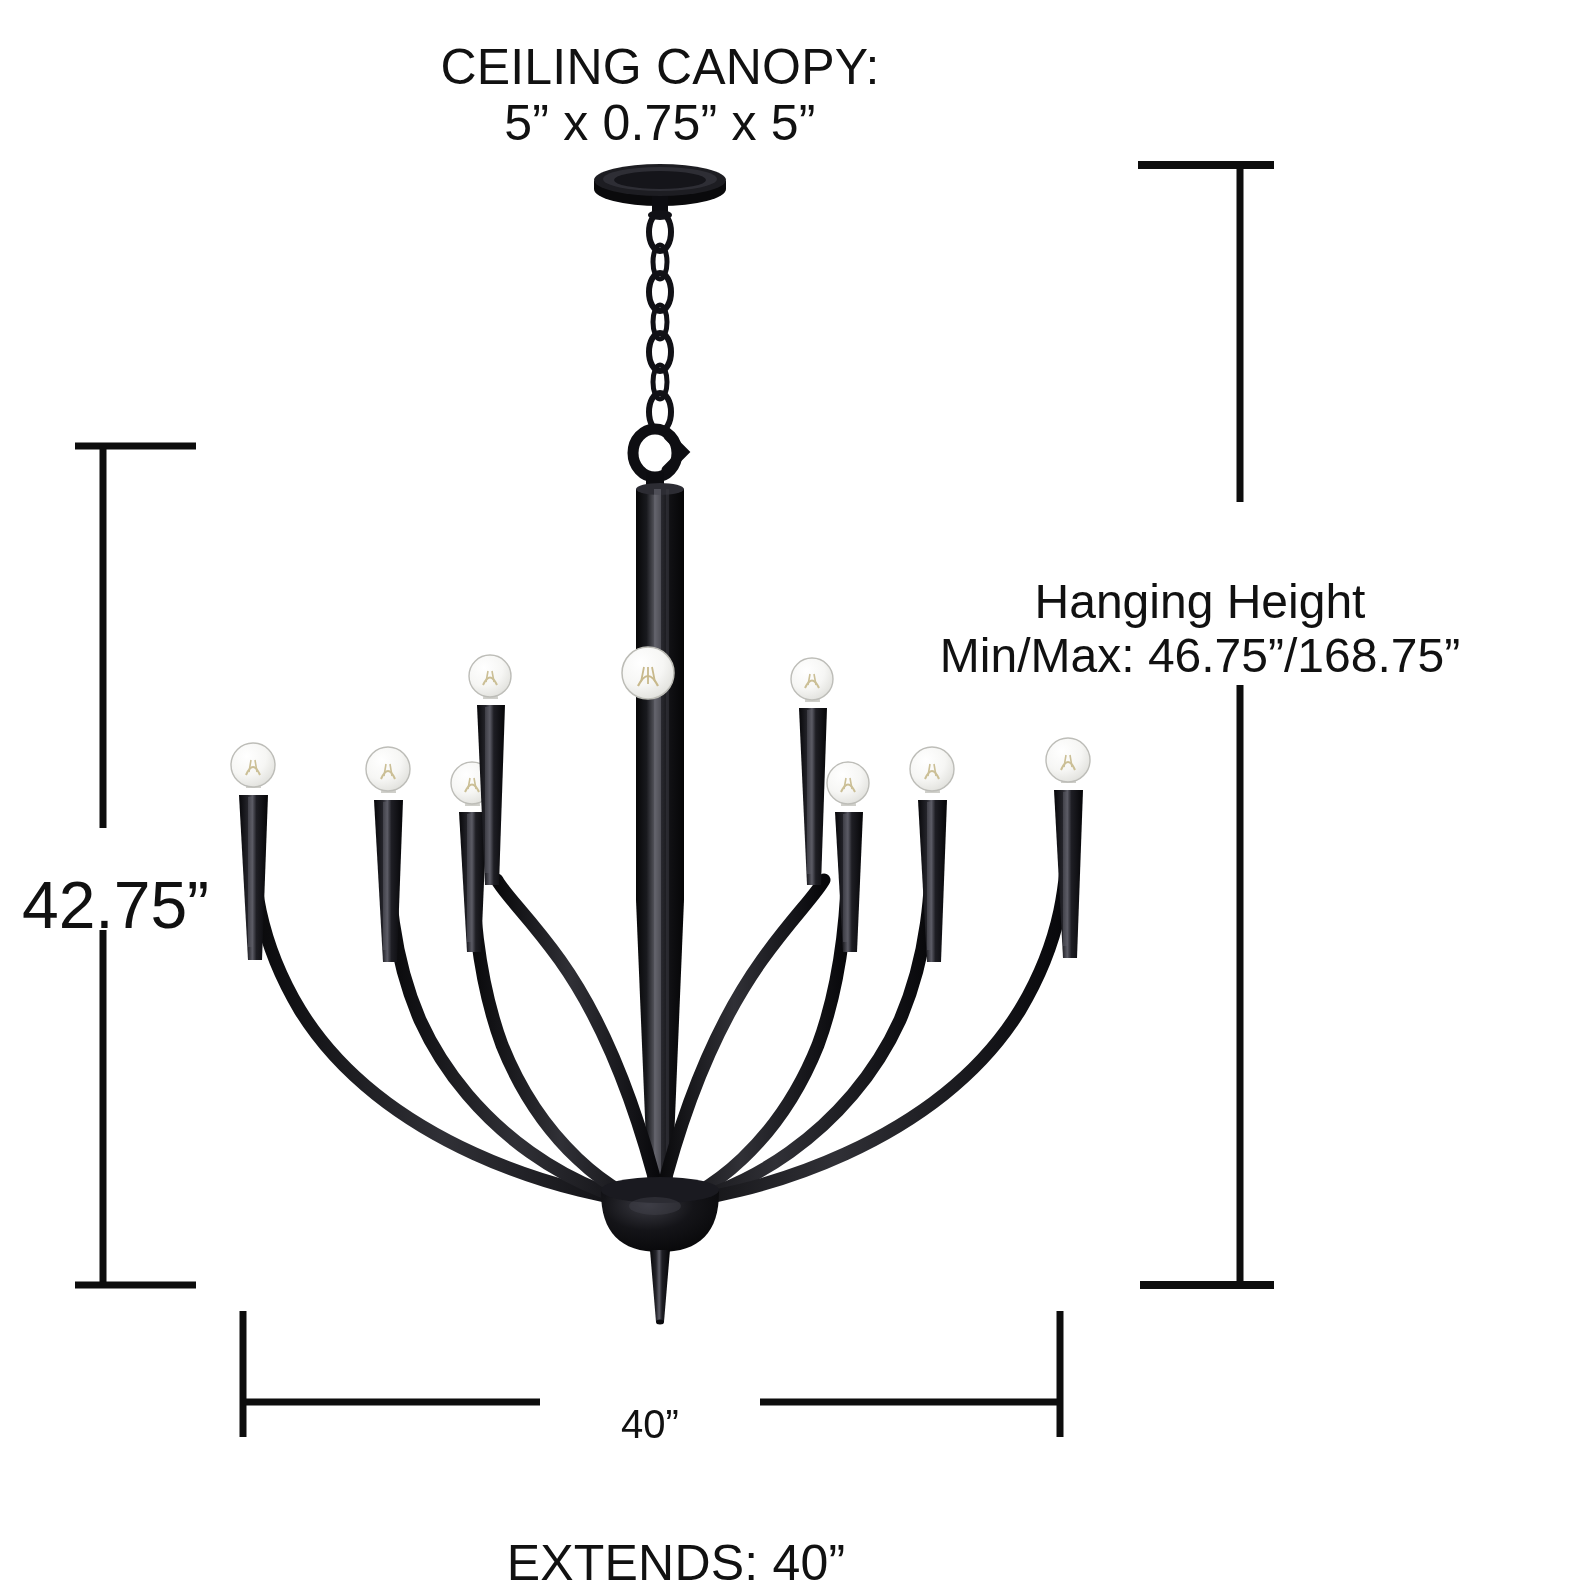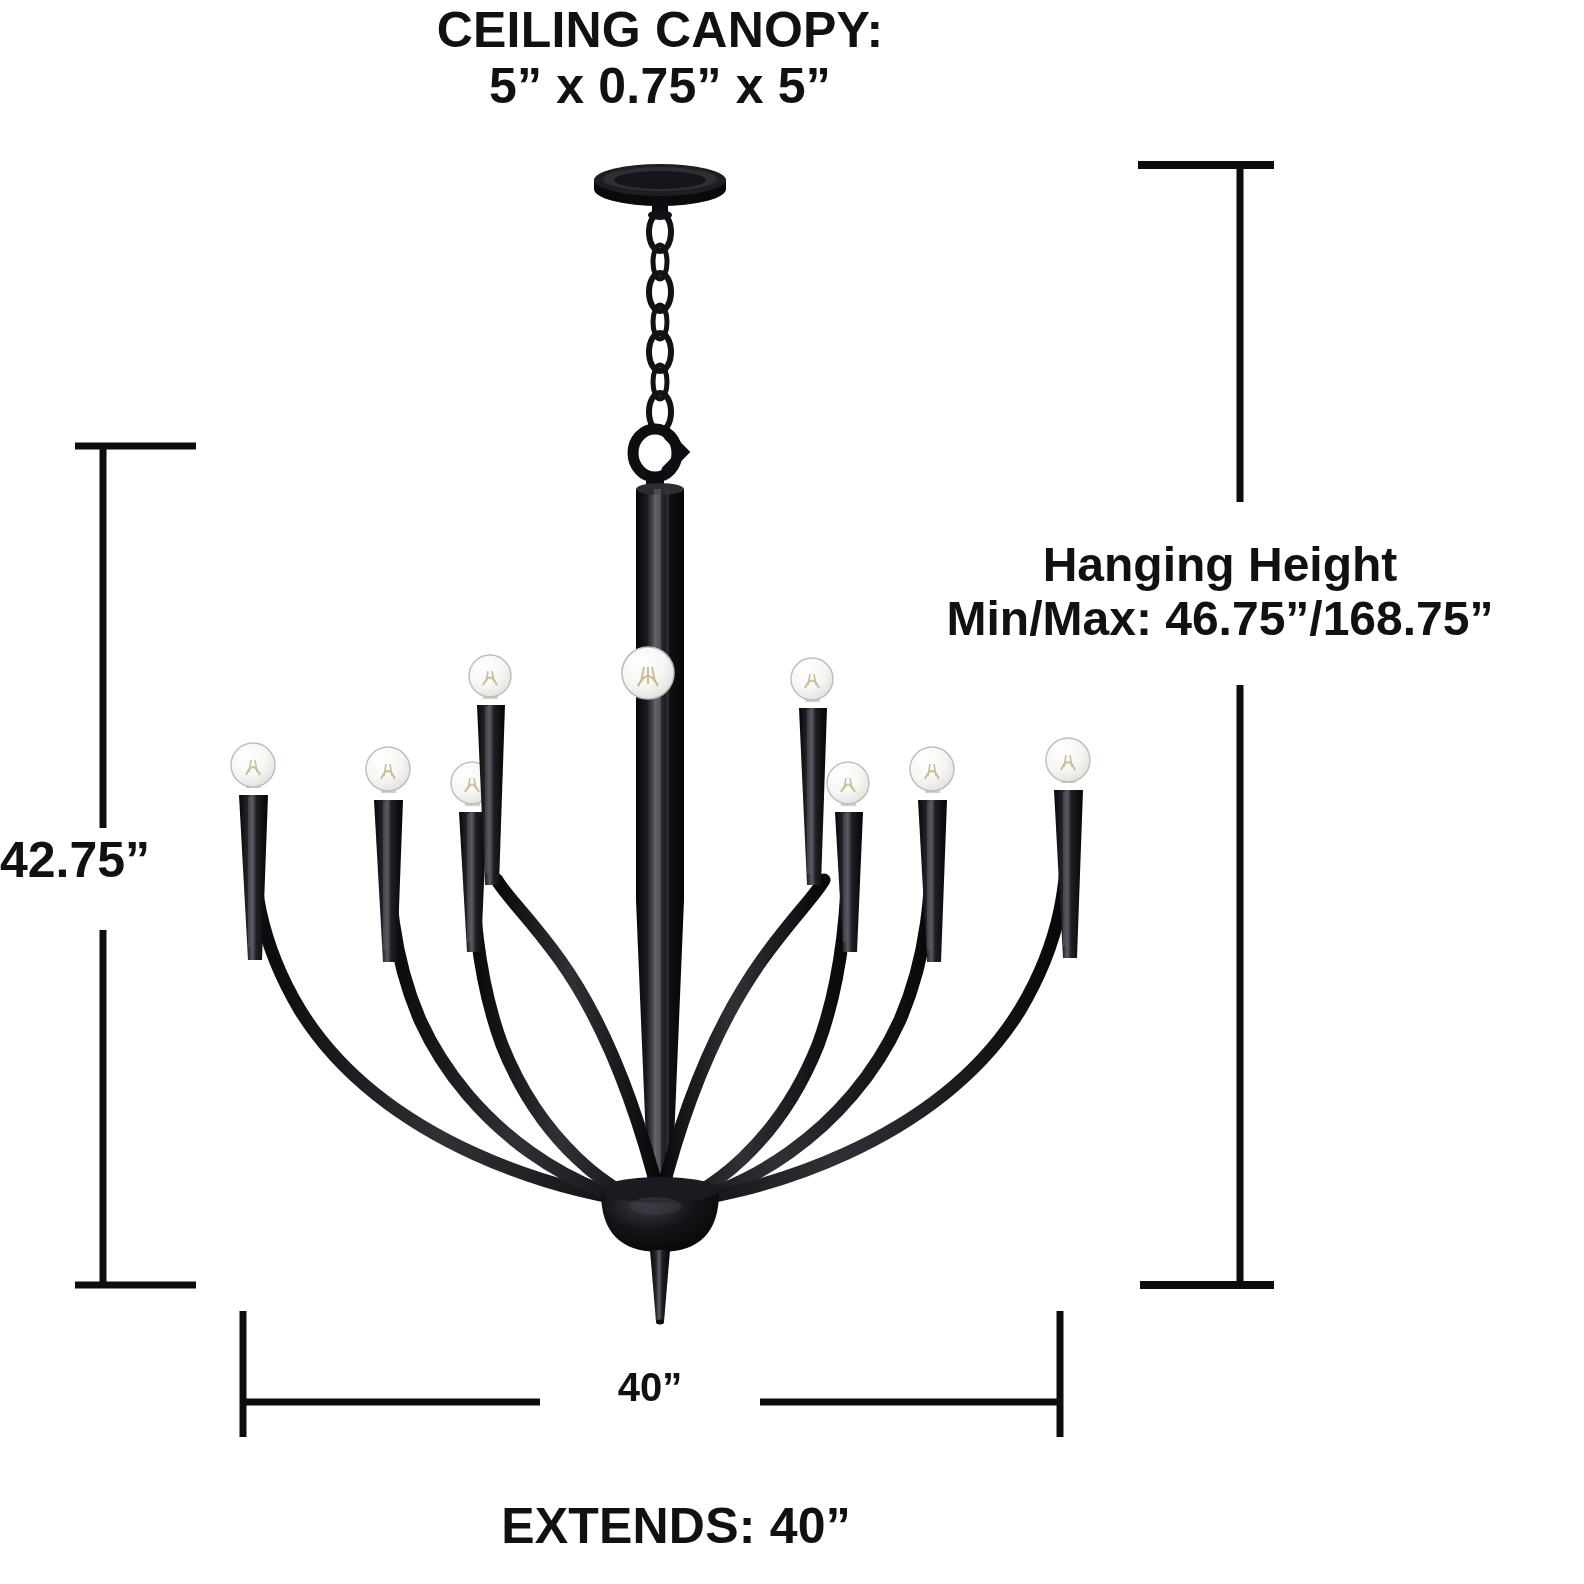--- a/index.html
+++ b/index.html
@@ -19,42 +19,44 @@
     position: absolute;
     left: 0; top: 0;
     width: 1584px;
     height: 1584px;
   }
   .txt {
     position: absolute;
     white-space: pre;
     color: #111111;
     line-height: 1.12;
-    font-weight: 700;
+    font-weight: 400;
+    margin-top: 37px;
   }
   #canopy-label {
     left: 0;
     top: 2px;
     width: 1320px;
     text-align: center;
     font-size: 50px;
     letter-spacing: 0.2px;
   }
   #hanging-label {
-    left: 868px;
+    left: 848px;
     top: 538px;
     width: 704px;
     text-align: center;
     font-size: 48px;
   }
   #height-label {
-    left: 0;
+    left: 8px;
     top: 832px;
     width: 215px;
-    font-size: 50px;
+    text-align: center;
+    font-size: 66px;
   }
   #width-label {
     left: 545px;
     top: 1365px;
     width: 210px;
     text-align: center;
     font-size: 40px;
   }
   #extends-label {
     left: 16px;

